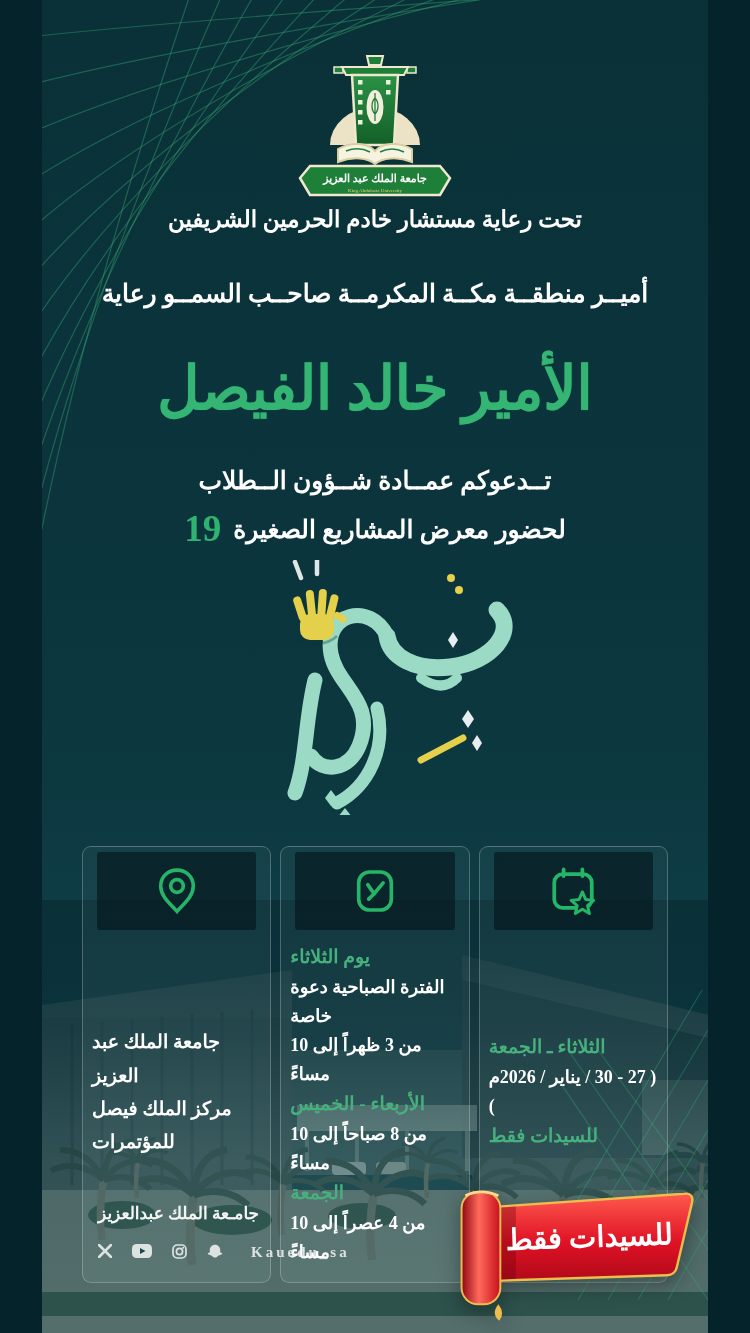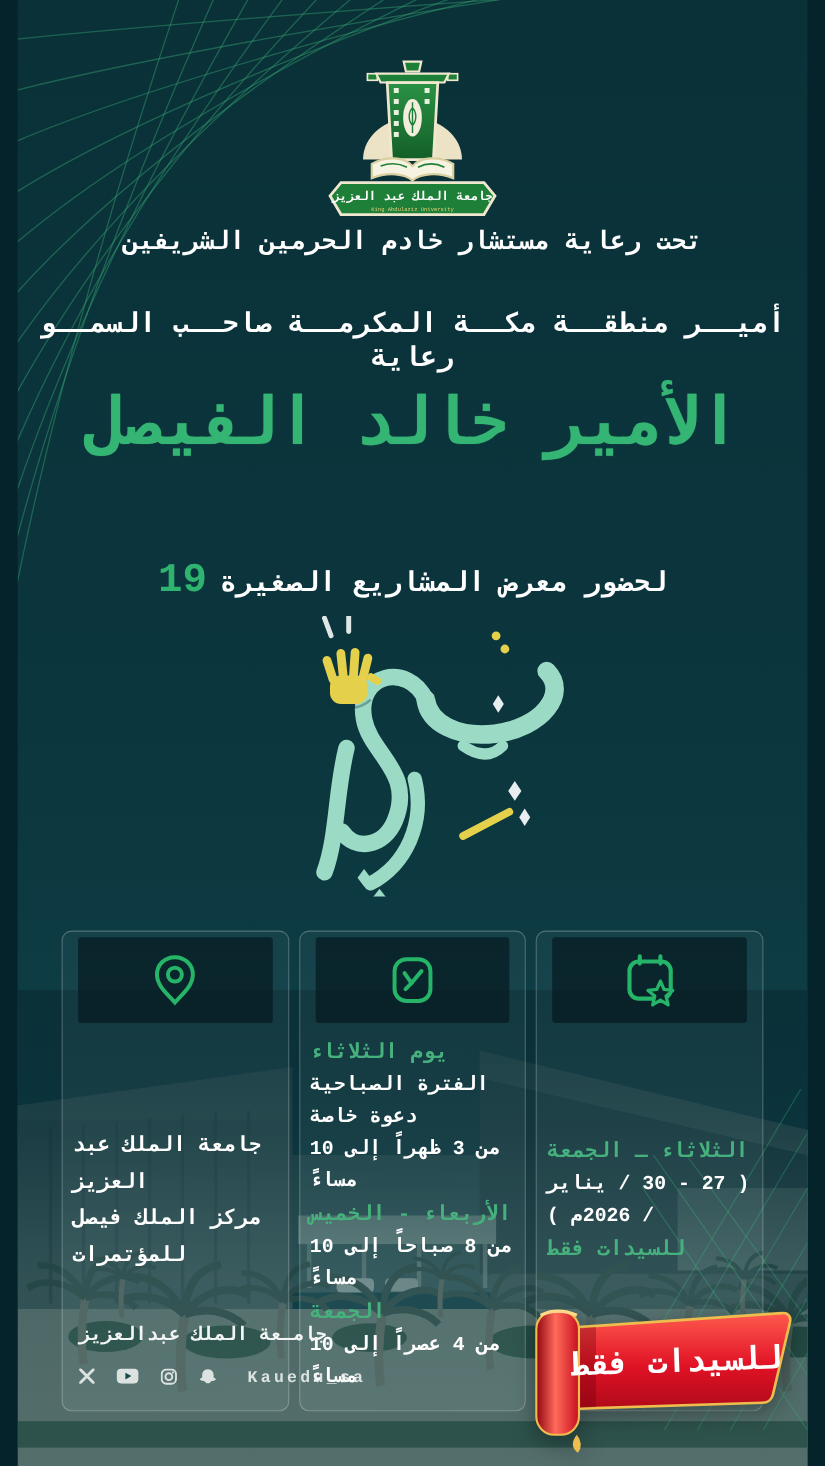--- a/index.html
+++ b/index.html
@@ -1,19 +1,19 @@
 <!DOCTYPE html>
 <html lang="ar" dir="rtl"><head>
 <meta charset="utf-8">
 <style>
   html,body{margin:0;padding:0;background:#05232a;}
   .canvas{
-    position:relative;width:718px;height:1333px;margin:0 auto;overflow:hidden;
+    position:relative;width:666px;height:1333px;margin:0 auto;overflow:hidden;
     background:linear-gradient(180deg,#0a3138 0%,#0b343c 38%,#0c3840 58%,#104049 76%,#14464d 100%);
-    font-family:Liberation Mono, monospace;direction:rtl;
+    font-family:Liberation Serif, serif;direction:rtl;
   }
   .abs{position:absolute;}
   
   .deco-top{top:0;left:0;z-index:1;}
   .deco-bottom{right:0;top:990px;z-index:2;}
   .photo-band{left:0;bottom:0;z-index:1;}
   
   .center-line{left:0;width:100%;text-align:center;z-index:5;color:#ffffff;font-weight:bold;}
   .p-line1{top:206px;font-size:23px;letter-spacing:.2px;}
   .p-line2{top:279px;font-size:25px;}
@@ -166,20 +166,21 @@
     <path d="M48,99 C62,91 78,93 85,101 C92,93 108,91 122,99 L122,112 C107,106 92,108 85,114 C78,108 63,106 48,112 Z" fill="#f7f3e2" stroke="#d9cf9f" stroke-width="2"></path>
     <path d="M56,101 c8,-3 16,-3 24,1 M90,102 c8,-4 16,-4 24,0" stroke="#1e8038" stroke-width="1.5" fill="none"></path>
     <polygon points="20,116 150,116 160,128 150,145 20,145 10,128" fill="#1e8038" stroke="#efe8cf" stroke-width="2.5"></polygon>
     <text x="85" y="132" text-anchor="middle" font-size="11" font-weight="bold" fill="#ffffff">جامعة الملك عبد العزيز</text>
     <text x="85" y="141.5" text-anchor="middle" font-size="5" fill="#e5cf79">King Abdulaziz University</text>
   </svg>
 
   <div class="abs center-line p-line1">تحت رعاية مستشار خادم الحرمين الشريفين</div>
   <div class="abs center-line p-line2">أميــر منطقــة مكــة المكرمــة صاحــب السمــو رعاية</div>
   <div class="abs center-line prince-name">الأمير خالد الفيصل</div>
+  <div class="abs center-line inv-line1">تــدعوكم عمــادة شــؤون الــطلاب</div>
   <div class="abs center-line inv-line2">
     <span>لحضور معرض المشاريع الصغيرة</span>
     <span class="num">19</span>
   </div>
 
   <svg class="abs brand-mark" width="300" height="255" viewBox="0 0 300 255">
     <g fill="none" stroke="#9bdac5" stroke-linecap="round">
       <path d="M272,50 C292,70 268,102 225,107 C190,111 165,97 162,76" stroke-width="17"></path>
       <path d="M162,76 C146,42 98,52 106,94 C112,126 152,142 134,186 C124,210 98,214 86,196" stroke-width="15"></path>
       <path d="M90,120 C80,160 82,200 70,233" stroke-width="15"></path>

